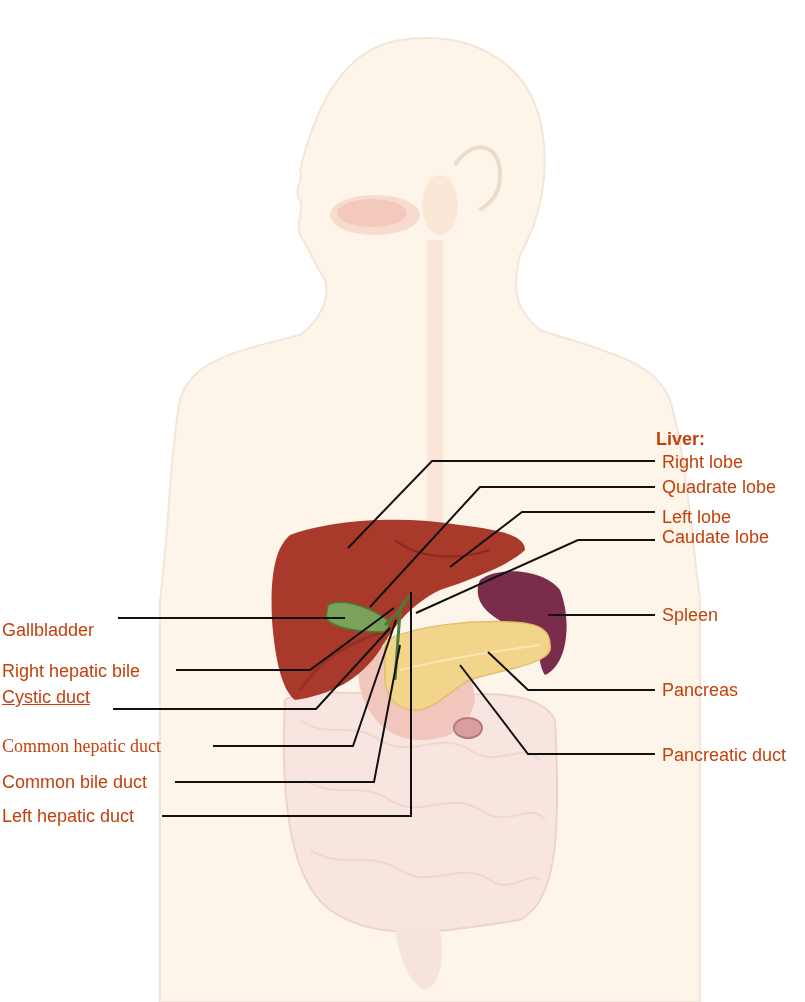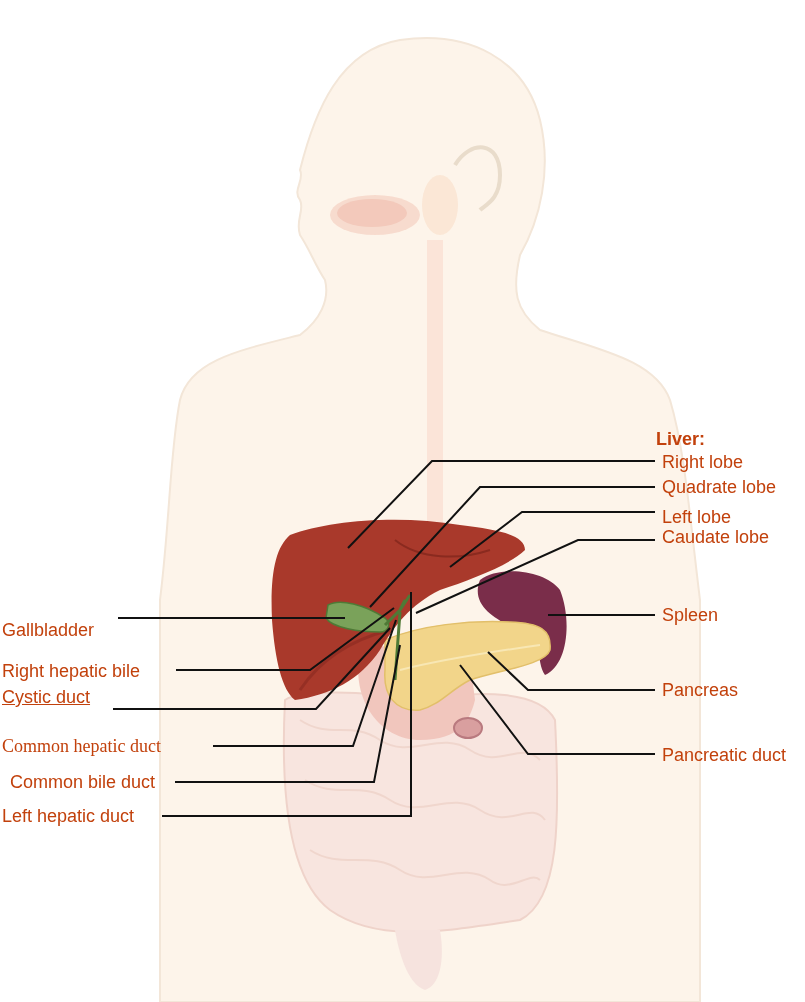--- a/index.html
+++ b/index.html
@@ -80,15 +80,15 @@
   <span class="lbl" style="left:662px;top:528px;">Caudate lobe</span>
 
   <span class="lbl" style="left:662px;top:606px;text-align:center;">Spleen</span>
   <span class="lbl" style="left:662px;top:681px;">Pancreas</span>
   <span class="lbl" style="left:662px;top:746px;">Pancreatic duct</span>
 
   <span class="lbl" style="left:2px;top:609px;margin-top:12px;">Gallbladder</span>
   <span class="lbl" style="left:2px;top:662px;">Right hepatic bile</span>
   <span class="lbl" style="left:2px;top:688px;text-decoration:underline;">Cystic duct</span>
   <span class="lbl" style="left:2px;top:737px;font-family:Liberation Serif, serif;">Common hepatic duct</span>
-  <span class="lbl" style="left:2px;top:773px;margin-left:8px;">Common bile duct</span>
+  <span class="lbl" style="left:2px;top:773px;">Common bile duct</span>
   <span class="lbl" style="left:2px;top:807px;">Left hepatic duct</span>
 </div>
 
 </body></html>

